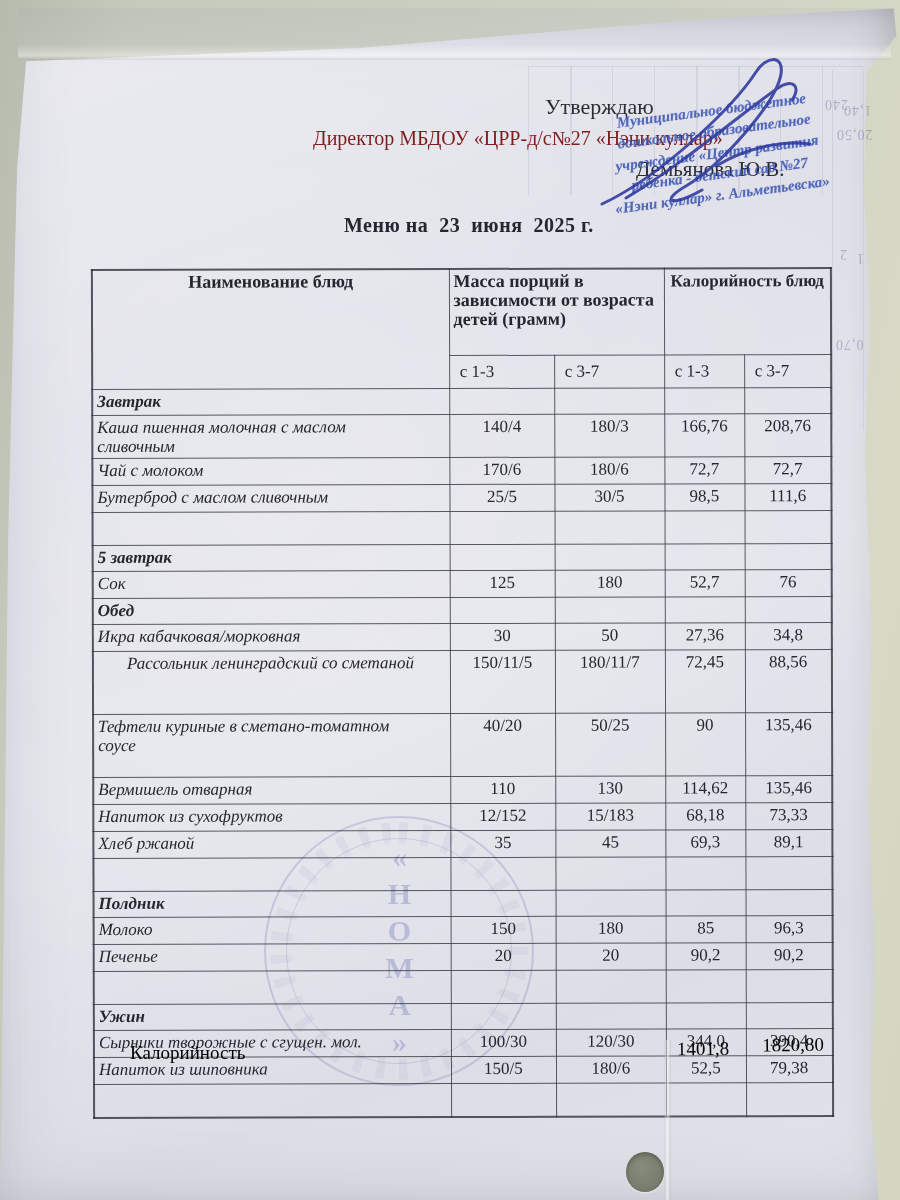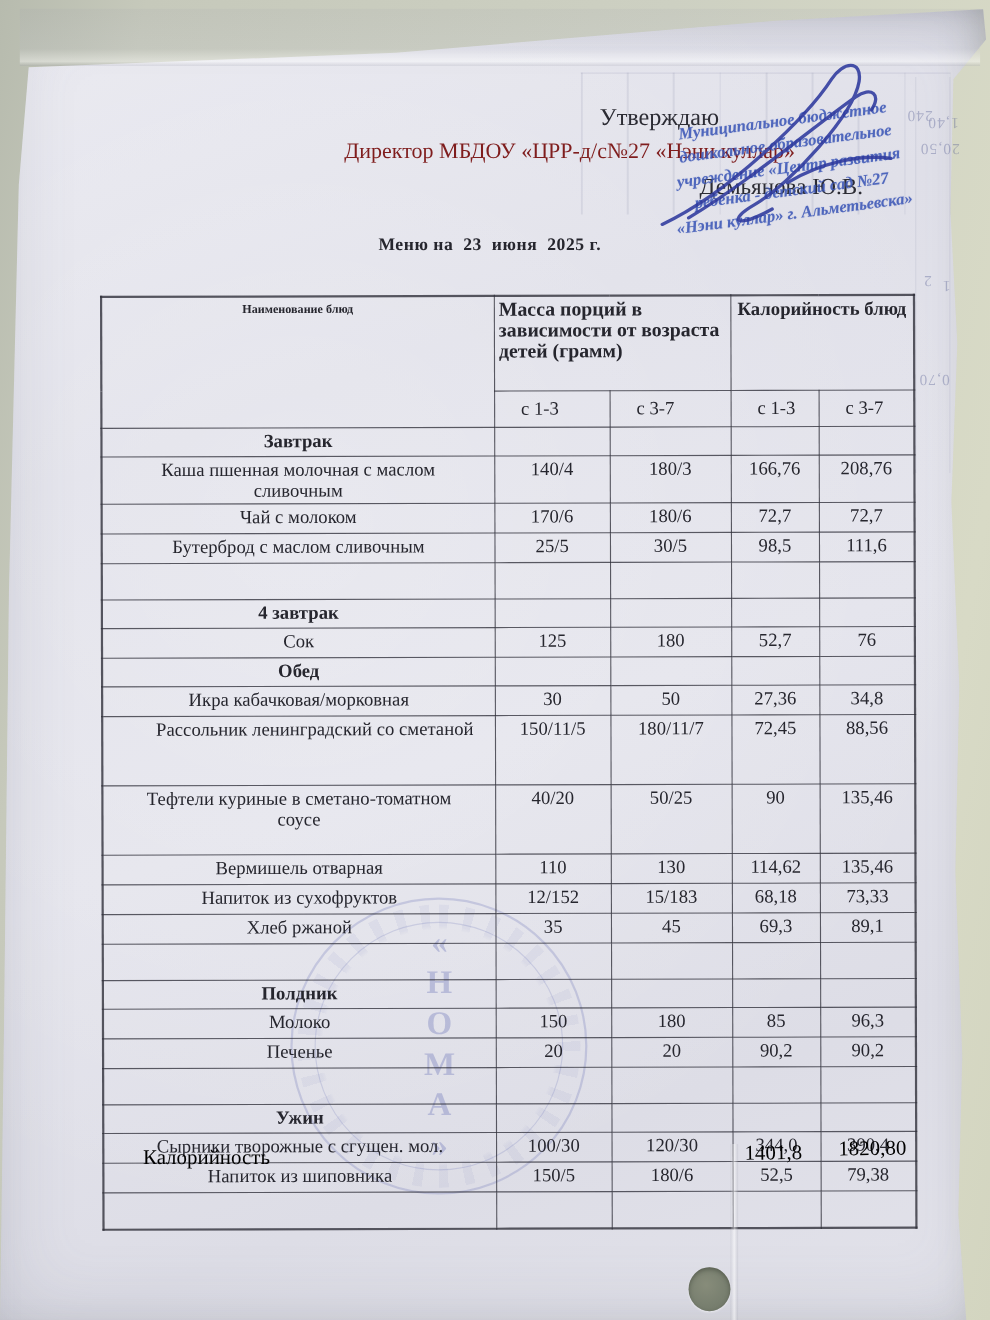--- a/index.html
+++ b/index.html
@@ -63,21 +63,21 @@
   .stamp-text{
     position:absolute;left:583px;top:100px;width:268px;
     transform:rotate(-7.5deg);text-align:center;
     font-style:italic;font-weight:bold;font-size:15px;line-height:1.42;
     color:rgba(58,85,182,0.82);
     text-shadow:0 0 1px rgba(58,85,182,0.35);
   }
   .signature{position:absolute;left:596px;top:48px;width:236px;height:170px;}
   .menu-title{
     position:absolute;left:344px;top:214px;
-    font-size:16px;font-weight:bold;color:#26262e;letter-spacing:0.5px;white-space:pre;
+    font-size:20px;font-weight:bold;color:#26262e;letter-spacing:0.5px;white-space:pre;
   }
   
   .round-stamp{
     position:absolute;left:264px;top:816px;width:266px;height:266px;border-radius:50%;
     border:2.5px solid rgba(104,112,182,0.26);
     display:flex;align-items:center;justify-content:center;
     filter:blur(0.3px);
   }
   .round-stamp .inner{
     position:absolute;inset:20px;border-radius:50%;
@@ -100,25 +100,25 @@
     border-collapse:collapse;table-layout:fixed;
     transform:rotate(-0.15deg);
     font-size:17px;color:#26262e;
   }
   table.menu th, table.menu td{
     border:1px solid rgba(48,48,58,0.78);
     padding:2px 4px;vertical-align:top;line-height:19px;
     overflow:hidden;
   }
   table.menu{border:2px solid rgba(48,48,58,0.80);}
-  th.th-name{font-weight:bold;text-align:center;vertical-align:middle;font-size:11px;}
+  th.th-name{font-weight:bold;text-align:center;vertical-align:middle;font-size:18px;}
   th.th-mass{font-weight:bold;text-align:left;padding:6px 6px 2px 10px;font-size:18px;line-height:22px;}
   th.th-cal{font-weight:bold;text-align:center;vertical-align:middle;font-size:17px;line-height:22px;padding:0 18px;}
-  tr.subhead th{font-weight:normal;text-align:left;padding-left:24px;height:28px;vertical-align:middle;}
-  td.name-col{text-align:center;padding-left:6px;}
+  tr.subhead th{font-weight:normal;text-align:left;padding-left:10px;height:28px;vertical-align:middle;}
+  td.name-col{text-align:left;padding-left:6px;font-style:italic;}
   td.name-col .nm{display:inline-block;max-width:292px;}
   td.name-col .sec{font-weight:bold;}
   td.num-col{text-align:center;}
   tr.dish td{height:22px;}
   tr.sect td{height:21px;}
   tr.spacer td{height:28px;}
   tr.hrow1{height:86px;}
   
   .totals{position:absolute;left:92px;top:1036px;width:739px;height:30px;font-size:19px;color:#000000;}
   .totals .lbl{position:absolute;left:38px;top:6px;font-size:19px;}
@@ -228,21 +228,21 @@
         <td class="num-col">111,6</td>
       </tr>
       <tr class="spacer">
         <td class="name-col"><span class="nm"></span></td>
         <td class="num-col"></td>
         <td class="num-col"></td>
         <td class="num-col"></td>
         <td class="num-col"></td>
       </tr>
       <tr class="sect">
-        <td class="name-col"><span class="nm sec">4 завтрак</span></td>
+        <td class="name-col"><span class="nm sec">5 завтрак</span></td>
         <td class="num-col"></td>
         <td class="num-col"></td>
         <td class="num-col"></td>
         <td class="num-col"></td>
       </tr>
       <tr class="dish">
         <td class="name-col"><span class="nm">Сок</span></td>
         <td class="num-col">125</td>
         <td class="num-col">180</td>
         <td class="num-col">52,7</td>

